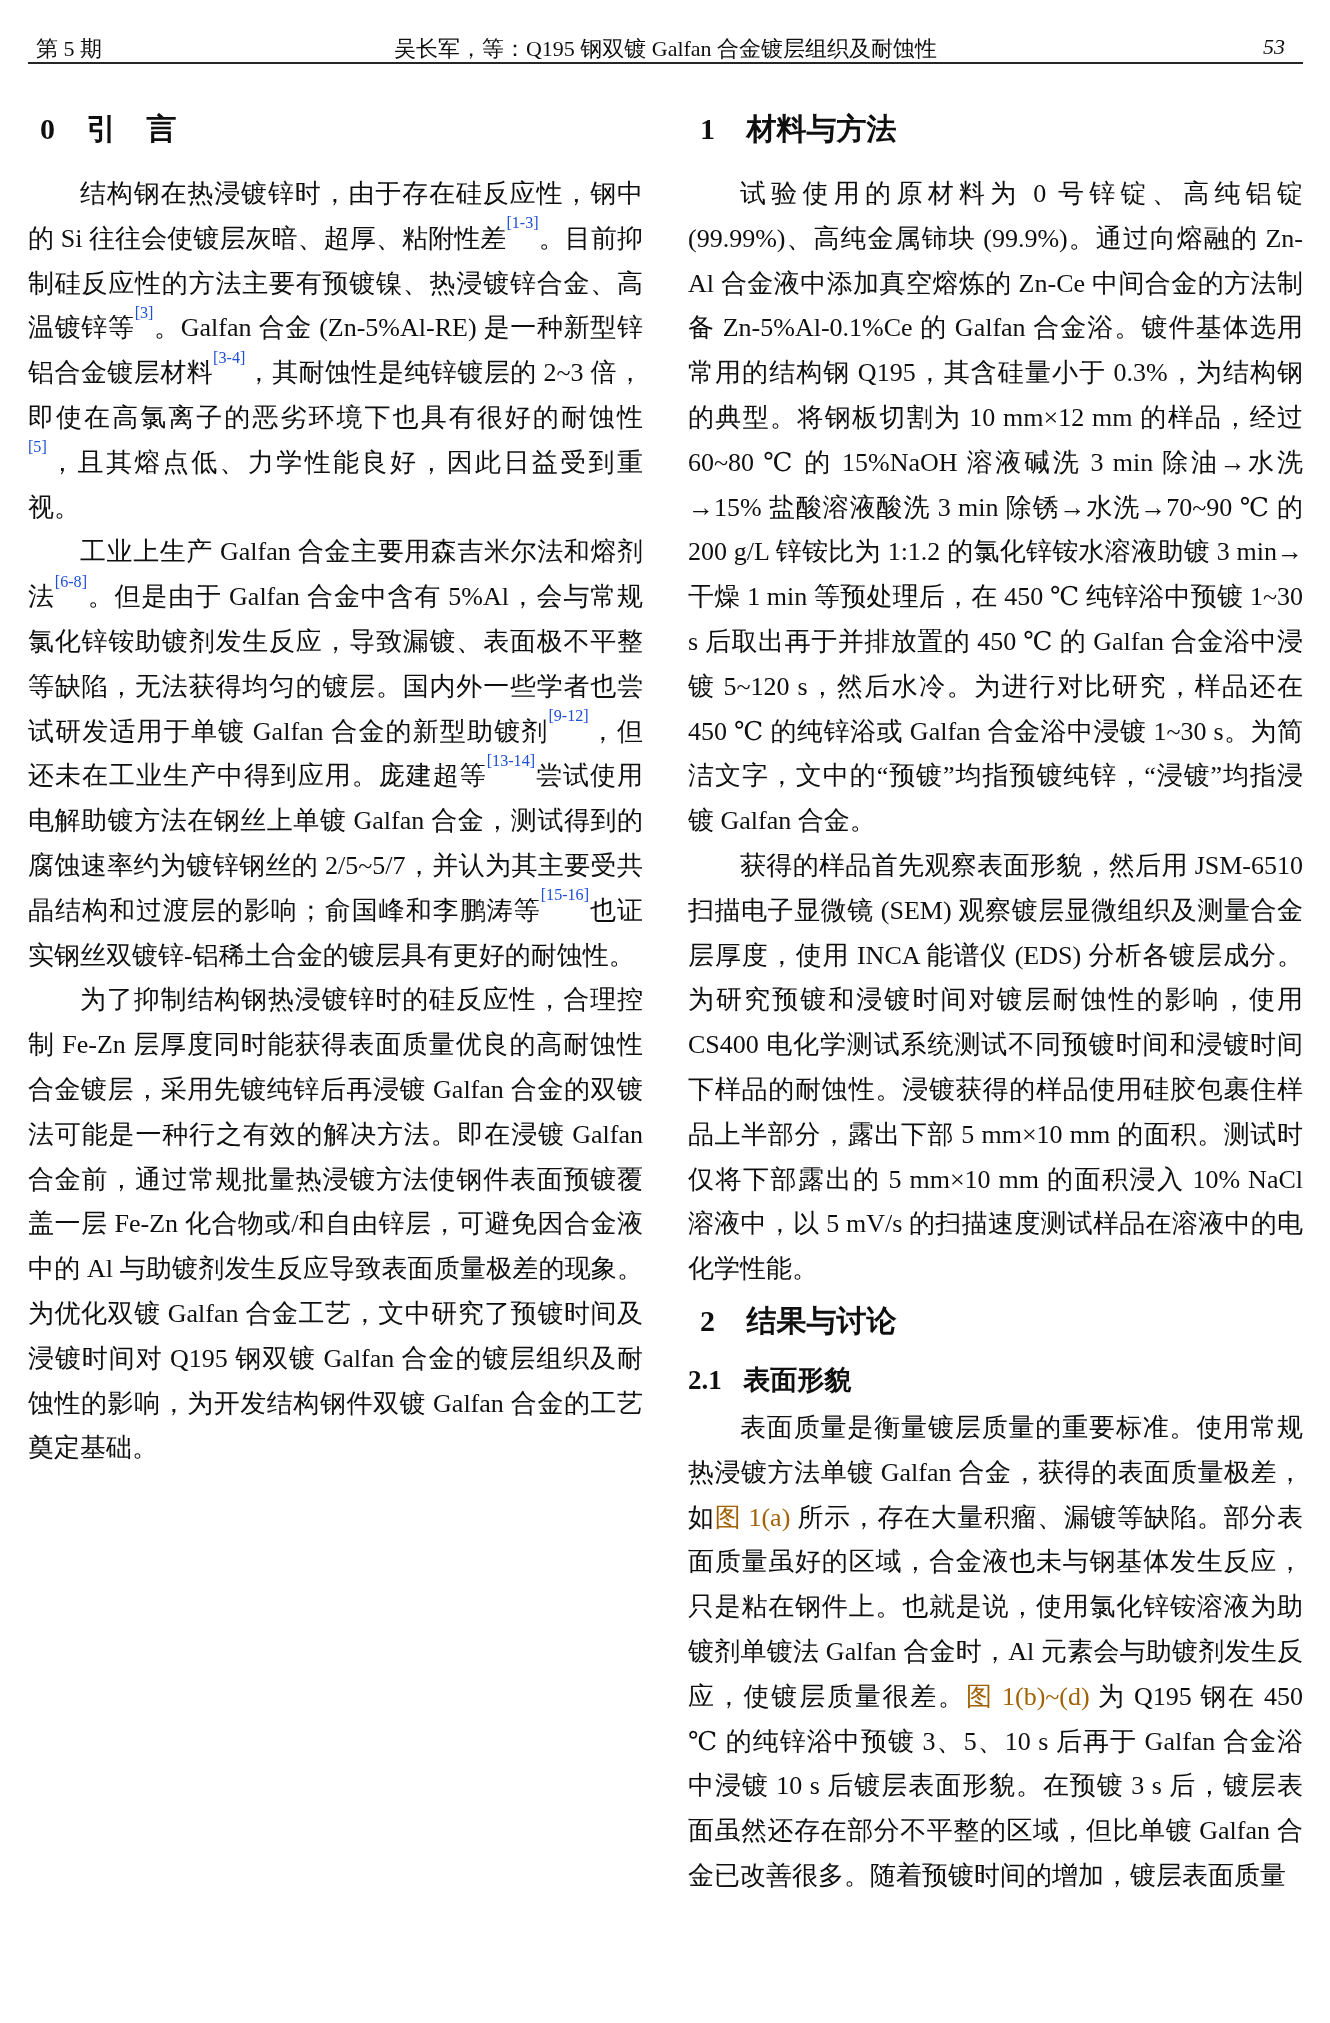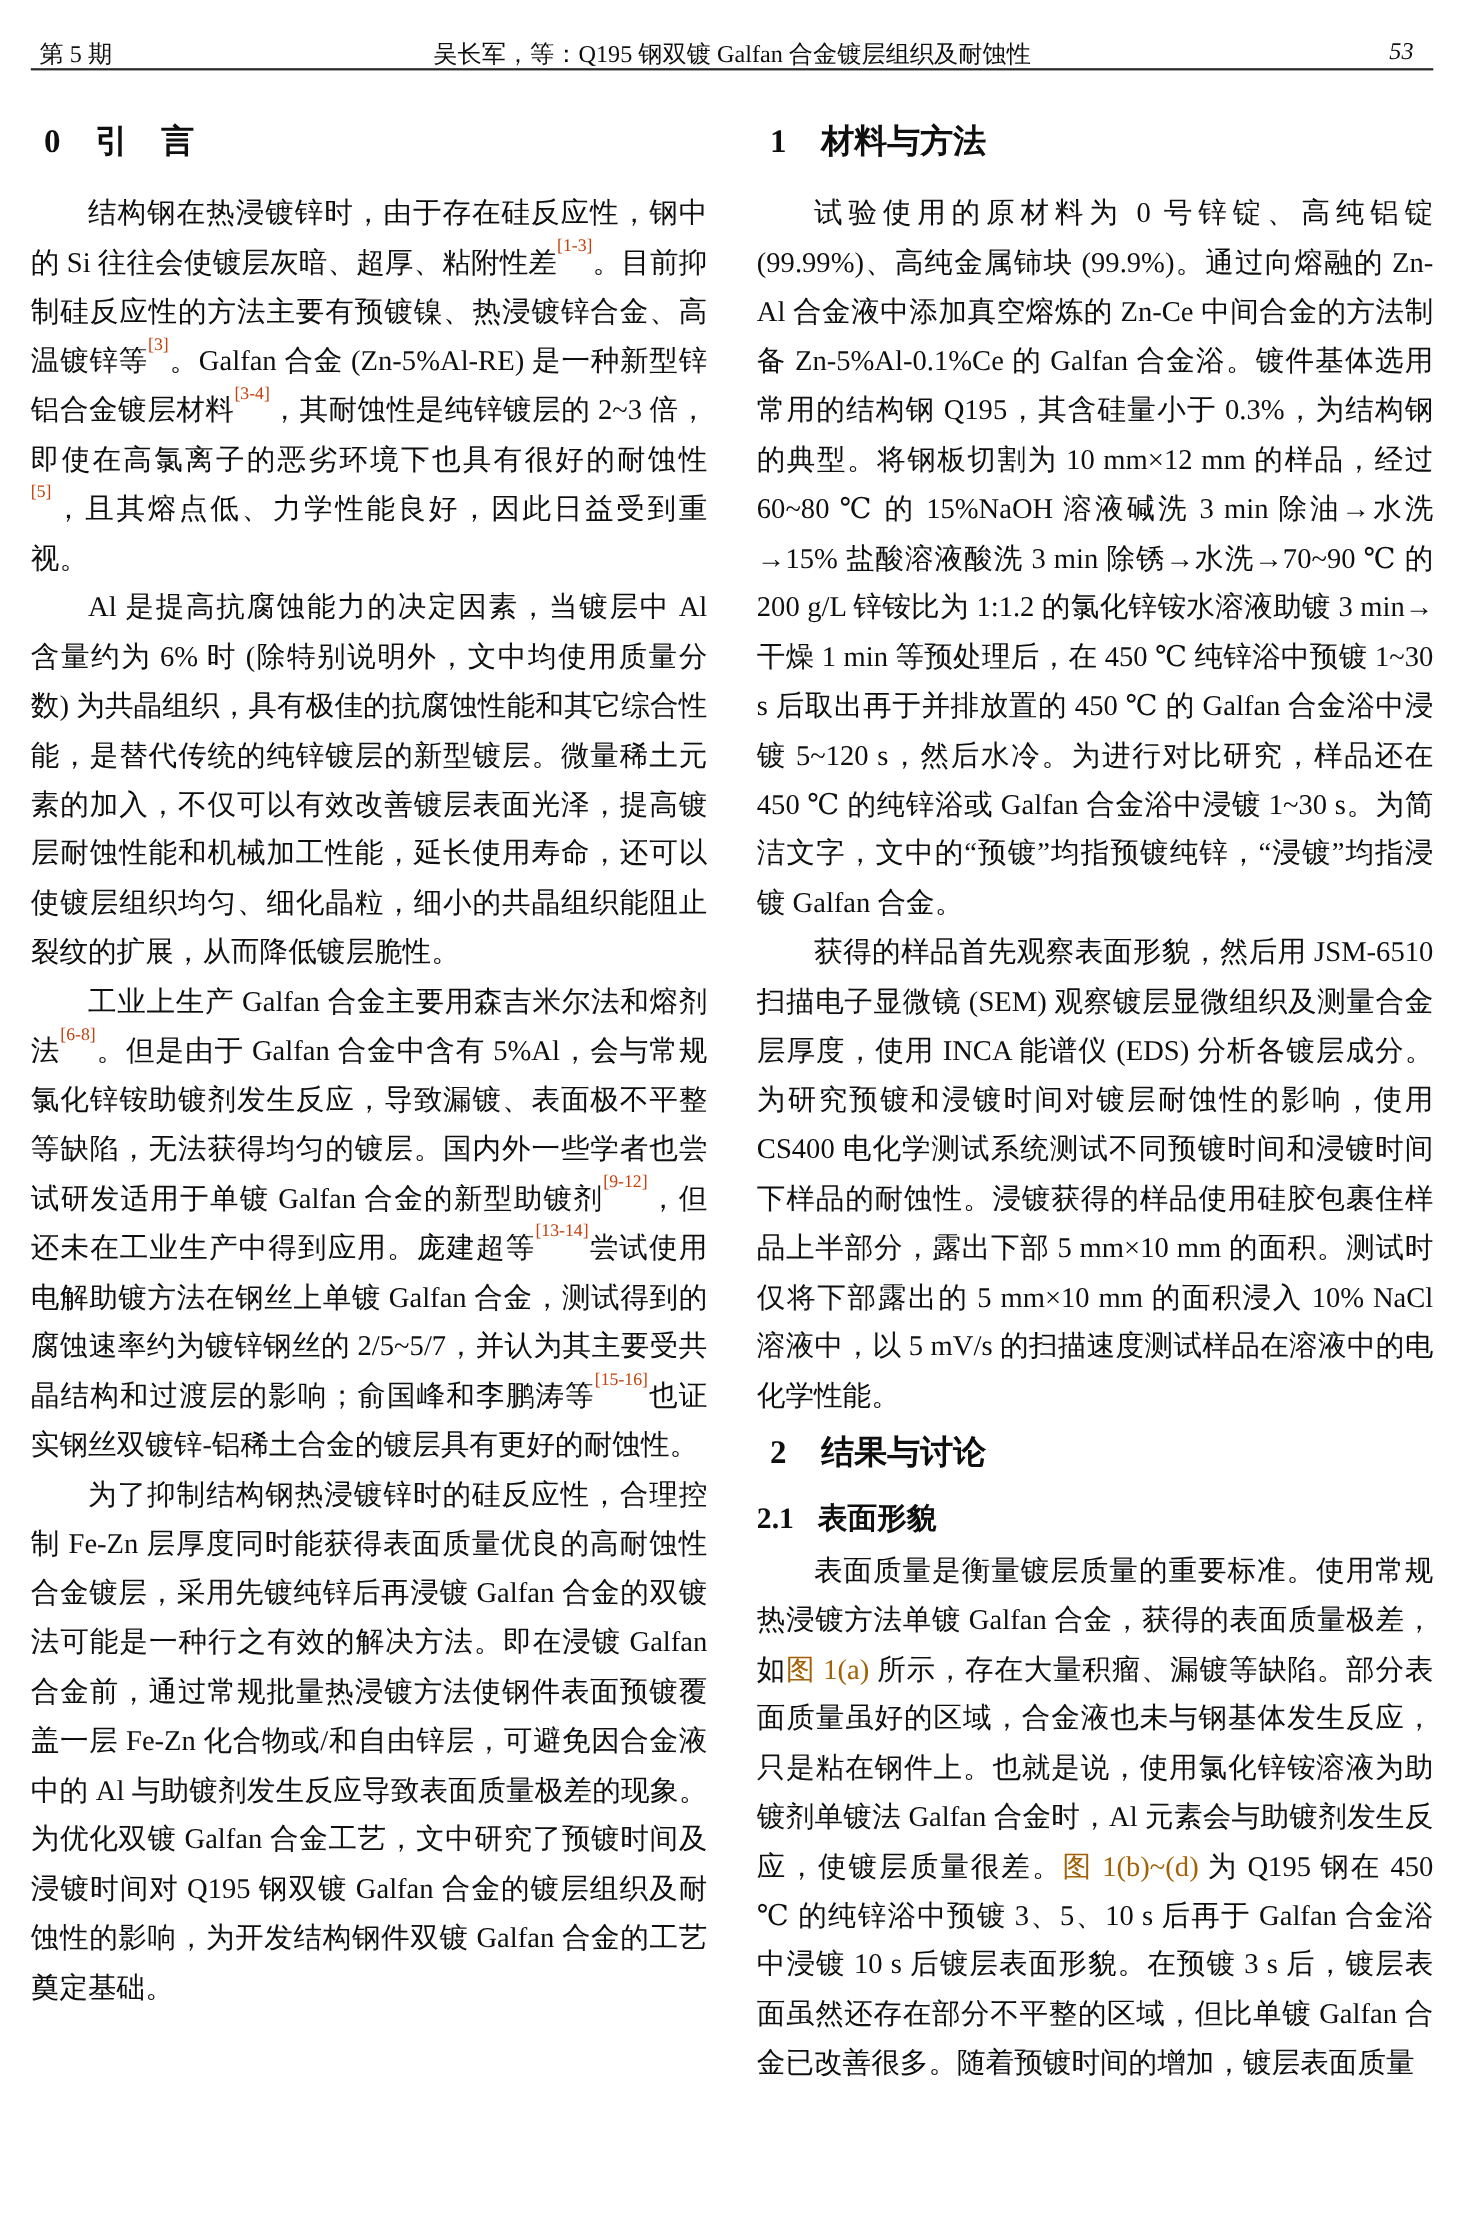--- a/index.html
+++ b/index.html
@@ -23,42 +23,41 @@
   .sec-num{font-family:"Liberation Serif","DejaVu Serif",serif;font-weight:700;}
   .heading .sec-num{margin-right:1.05em;}
   .subheading .sec-num{margin-right:0.8em;}
   .sec-title{font-family:"Liberation Sans","DejaVu Sans",sans-serif;font-weight:700;}
   .para{
     font-size:26px;line-height:44.8px;margin:0;
     text-align:justify;text-justify:inter-ideograph;
     text-indent:2em;word-break:break-word;
   }
   sup.ref{
-    color:#c2410c;font-size:0.62em;line-height:0;
+    color:#1d4ed8;font-size:0.62em;line-height:0;
     position:relative;top:-0.55em;letter-spacing:0;
   }
   .fig-link{color:#a16207;}
 </style>
 </head>
 <body>
 
 <div class="page">
 
   <div class="hdr">
     <span class="hdr-left">第 5 期</span>
     <span class="hdr-center">吴长军，等：Q195 钢双镀 Galfan 合金镀层组织及耐蚀性</span>
     <span class="hdr-right">53</span>
   </div>
   <div class="hdr-rule"></div>
 
   <div class="content">
     <div class="col">
         <div class="heading"><span class="sec-num">0</span><span class="sec-title">引　言</span></div>
         <p class="para">结构钢在热浸镀锌时，由于存在硅反应性，钢中的 Si 往往会使镀层灰暗、超厚、粘附性差<sup class="ref">[1-3]</sup>。目前抑制硅反应性的方法主要有预镀镍、热浸镀锌合金、高温镀锌等<sup class="ref">[3]</sup>。Galfan 合金 (Zn-5%Al-RE) 是一种新型锌铝合金镀层材料<sup class="ref">[3-4]</sup>，其耐蚀性是纯锌镀层的 2~3 倍，即使在高氯离子的恶劣环境下也具有很好的耐蚀性<sup class="ref">[5]</sup>，且其熔点低、力学性能良好，因此日益受到重视。</p>
-        <p class="para">Al 是提高抗腐蚀能力的决定因素，当镀层中 Al 含量约为 6% 时 (除特别说明外，文中均使用质量分数) 为共晶组织，具有极佳的抗腐蚀性能和其它综合性能，是替代传统的纯锌镀层的新型镀层。微量稀土元素的加入，不仅可以有效改善镀层表面光泽，提高镀层耐蚀性能和机械加工性能，延长使用寿命，还可以使镀层组织均匀、细化晶粒，细小的共晶组织能阻止裂纹的扩展，从而降低镀层脆性。</p>
         <p class="para">工业上生产 Galfan 合金主要用森吉米尔法和熔剂法<sup class="ref">[6-8]</sup>。但是由于 Galfan 合金中含有 5%Al，会与常规氯化锌铵助镀剂发生反应，导致漏镀、表面极不平整等缺陷，无法获得均匀的镀层。国内外一些学者也尝试研发适用于单镀 Galfan 合金的新型助镀剂<sup class="ref">[9-12]</sup>，但还未在工业生产中得到应用。庞建超等<sup class="ref">[13-14]</sup>尝试使用电解助镀方法在钢丝上单镀 Galfan 合金，测试得到的腐蚀速率约为镀锌钢丝的 2/5~5/7，并认为其主要受共晶结构和过渡层的影响；俞国峰和李鹏涛等<sup class="ref">[15-16]</sup>也证实钢丝双镀锌-铝稀土合金的镀层具有更好的耐蚀性。</p>
         <p class="para">为了抑制结构钢热浸镀锌时的硅反应性，合理控制 Fe-Zn 层厚度同时能获得表面质量优良的高耐蚀性合金镀层，采用先镀纯锌后再浸镀 Galfan 合金的双镀法可能是一种行之有效的解决方法。即在浸镀 Galfan 合金前，通过常规批量热浸镀方法使钢件表面预镀覆盖一层 Fe-Zn 化合物或/和自由锌层，可避免因合金液中的 Al 与助镀剂发生反应导致表面质量极差的现象。为优化双镀 Galfan 合金工艺，文中研究了预镀时间及浸镀时间对 Q195 钢双镀 Galfan 合金的镀层组织及耐蚀性的影响，为开发结构钢件双镀 Galfan 合金的工艺奠定基础。</p>
       </div>
     <div class="col">
         <div class="heading"><span class="sec-num">1</span><span class="sec-title">材料与方法</span></div>
         <p class="para">试验使用的原材料为 0 号锌锭、高纯铝锭 (99.99%)、高纯金属铈块 (99.9%)。通过向熔融的 Zn-Al 合金液中添加真空熔炼的 Zn-Ce 中间合金的方法制备 Zn-5%Al-0.1%Ce 的 Galfan 合金浴。镀件基体选用常用的结构钢 Q195，其含硅量小于 0.3%，为结构钢的典型。将钢板切割为 10 mm×12 mm 的样品，经过 60~80 ℃ 的 15%NaOH 溶液碱洗 3 min 除油→水洗→15% 盐酸溶液酸洗 3 min 除锈→水洗→70~90 ℃ 的 200 g/L 锌铵比为 1:1.2 的氯化锌铵水溶液助镀 3 min→干燥 1 min 等预处理后，在 450 ℃ 纯锌浴中预镀 1~30 s 后取出再于并排放置的 450 ℃ 的 Galfan 合金浴中浸镀 5~120 s，然后水冷。为进行对比研究，样品还在 450 ℃ 的纯锌浴或 Galfan 合金浴中浸镀 1~30 s。为简洁文字，文中的“预镀”均指预镀纯锌，“浸镀”均指浸镀 Galfan 合金。</p>
         <p class="para">获得的样品首先观察表面形貌，然后用 JSM-6510 扫描电子显微镜 (SEM) 观察镀层显微组织及测量合金层厚度，使用 INCA 能谱仪 (EDS) 分析各镀层成分。为研究预镀和浸镀时间对镀层耐蚀性的影响，使用 CS400 电化学测试系统测试不同预镀时间和浸镀时间下样品的耐蚀性。浸镀获得的样品使用硅胶包裹住样品上半部分，露出下部 5 mm×10 mm 的面积。测试时仅将下部露出的 5 mm×10 mm 的面积浸入 10% NaCl 溶液中，以 5 mV/s 的扫描速度测试样品在溶液中的电化学性能。</p>
         <div class="heading"><span class="sec-num">2</span><span class="sec-title">结果与讨论</span></div>
         <div class="subheading"><span class="sec-num">2.1</span><span class="sec-title">表面形貌</span></div>
         <p class="para">表面质量是衡量镀层质量的重要标准。使用常规热浸镀方法单镀 Galfan 合金，获得的表面质量极差，如<span class="fig-link">图 1(a)</span> 所示，存在大量积瘤、漏镀等缺陷。部分表面质量虽好的区域，合金液也未与钢基体发生反应，只是粘在钢件上。也就是说，使用氯化锌铵溶液为助镀剂单镀法 Galfan 合金时，Al 元素会与助镀剂发生反应，使镀层质量很差。<span class="fig-link">图 1(b)~(d)</span> 为 Q195 钢在 450 ℃ 的纯锌浴中预镀 3、5、10 s 后再于 Galfan 合金浴中浸镀 10 s 后镀层表面形貌。在预镀 3 s 后，镀层表面虽然还存在部分不平整的区域，但比单镀 Galfan 合金已改善很多。随着预镀时间的增加，镀层表面质量</p>

